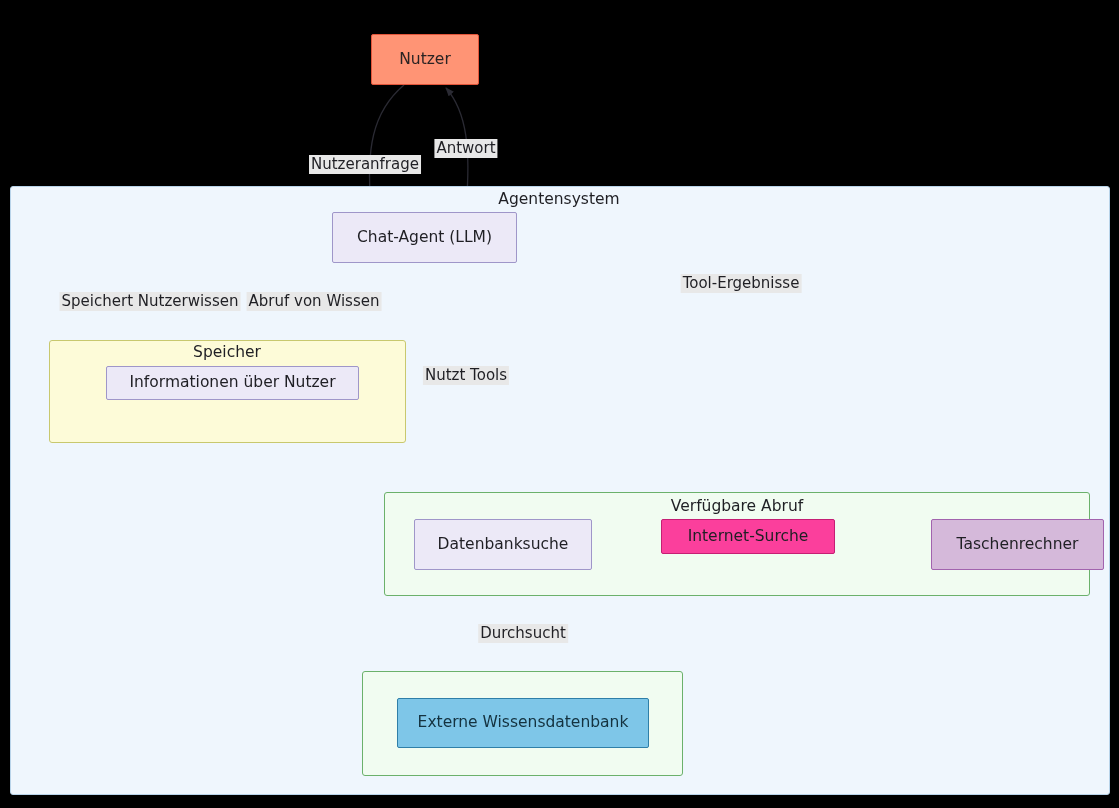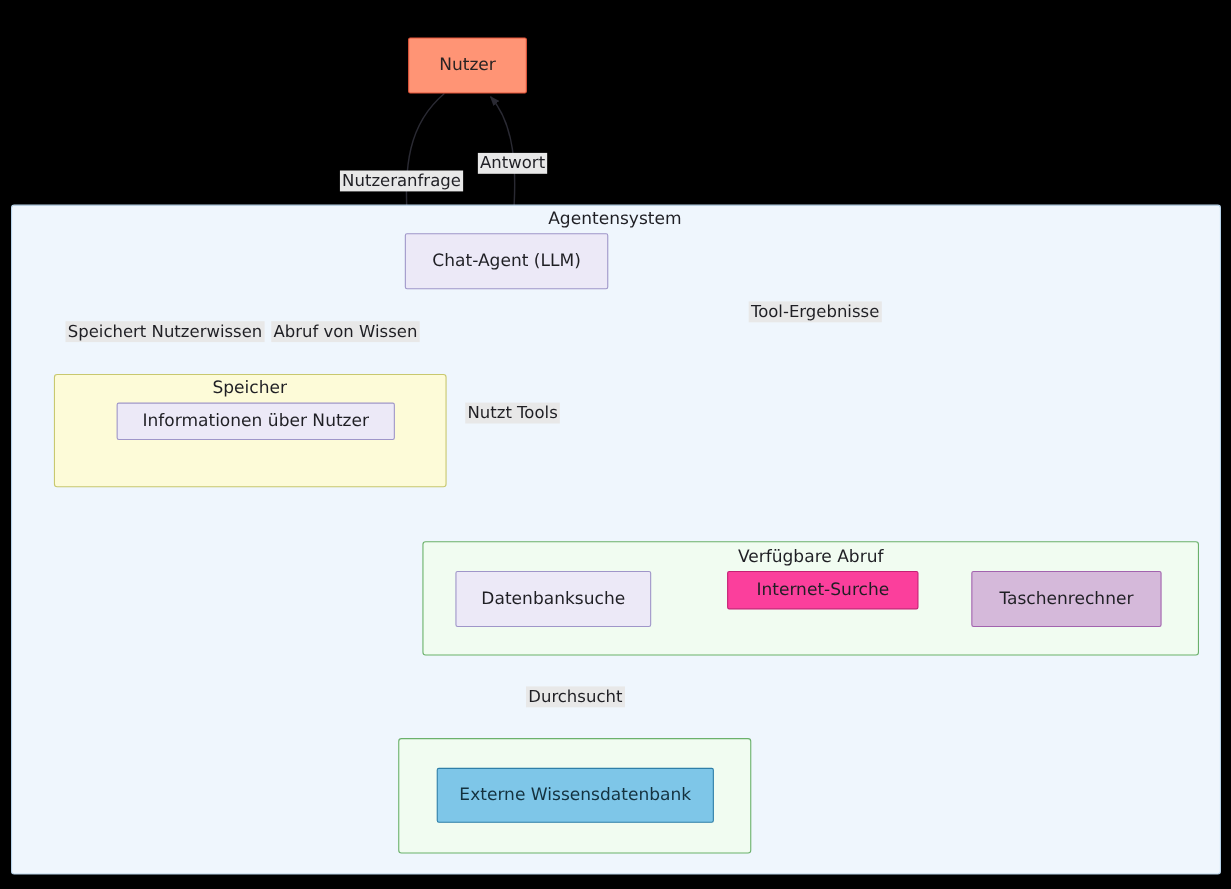--- a/index.html
+++ b/index.html
@@ -65,21 +65,21 @@
     line-height: 1.15;
   }
   
   .cl-agentensystem { background:#eff6fd; border:1px solid #b9d4ea; }
   .cl-speicher      { background:#fdfbd8; border:1px solid #c8c86e; }
   .cl-tools         { background:#f1fcf1; border:1px solid #6bb16b; }
   
   .n-nutzer   { background:#ff9475; border:1px solid #e2553a; color:#2a2323; }
   .n-lilac    { background:#ece9f7; border:1px solid #9f96c9; }
   .n-pink     { background:#fb3f9c; border:1px solid #c51e74; }
-  .n-mauve    { background:#d5b9da; border:1px solid #a263ae; }
+  .n-mauve    { background:#d5b9da; border:1px solid #a263ae;margin-left:48px; }
   .n-blue     { background:#7ec6e8; border:1px solid #2f7fa8; color:#14323f; }
 </style>
 </head>
 <body>
 
 <div id="stage" style="background: rgb(0, 0, 0);">
 
   <svg id="wires" viewBox="0 0 1119 808">
     <defs>
       <marker id="arrowhead" markerWidth="9" markerHeight="7" refX="8" refY="3.5" orient="auto" markerUnits="userSpaceOnUse">
@@ -101,21 +101,21 @@
       <div class="cluster cl-agentensystem" style="left: 10px; top: 186px; width: 1100px; height: 609px; background: rgb(239, 246, 253); border: 1px solid rgb(185, 212, 234);"></div>
       <div class="cluster-title" style="left: 559px; top: 190px;">Agentensystem</div>
       <div class="cluster cl-speicher" style="left: 49px; top: 340px; width: 357px; height: 103px; background: rgb(253, 251, 216); border: 1px solid rgb(200, 200, 110);"></div>
       <div class="cluster-title" style="left: 227px; top: 343px;">Speicher</div>
       <div class="cluster cl-tools" style="left: 384px; top: 492px; width: 706px; height: 104px; background: rgb(241, 252, 241); border: 1px solid rgb(107, 177, 107);"></div>
       <div class="cluster-title" style="left: 737px; top: 497px;">Verfügbare Abruf</div>
       <div class="cluster cl-externe" style="left: 362px; top: 671px; width: 321px; height: 105px; background: rgb(241, 252, 241); border: 1px solid rgb(107, 177, 107);"></div>
     </div>
   <div id="nodes">
       <div class="node n-nutzer" style="left: 371px; top: 34px; width: 108px; height: 51px; background: rgb(255, 148, 117); border: 1px solid rgb(226, 85, 58);">Nutzer</div>
-      <div class="node n-lilac" style="left: 332px; top: 212px; width: 185px; height: 51px; background: rgb(236, 233, 247); border: 1px solid rgb(159, 150, 201); margin-left: 36px;">Chat-Agent (LLM)</div>
+      <div class="node n-lilac" style="left: 332px; top: 212px; width: 185px; height: 51px; background: rgb(236, 233, 247); border: 1px solid rgb(159, 150, 201);">Chat-Agent (LLM)</div>
       <div class="node n-lilac" style="left: 106px; top: 366px; width: 253px; height: 34px; background: rgb(236, 233, 247); border: 1px solid rgb(159, 150, 201);">Informationen über Nutzer</div>
       <div class="node n-lilac" style="left: 414px; top: 519px; width: 178px; height: 51px; background: rgb(236, 233, 247); border: 1px solid rgb(159, 150, 201);">Datenbanksuche</div>
       <div class="node n-pink" style="left: 661px; top: 519px; width: 174px; height: 35px; background: rgb(251, 63, 156); border: 1px solid rgb(197, 30, 116);">Internet-Surche</div>
       <div class="node n-mauve" style="left: 883px; top: 519px; width: 173px; height: 51px; background: rgb(213, 185, 218); border: 1px solid rgb(162, 99, 174);">Taschenrechner</div>
       <div class="node n-blue" style="left: 397px; top: 698px; width: 252px; height: 50px; background: rgb(126, 198, 232); border: 1px solid rgb(47, 127, 168);">Externe Wissensdatenbank</div>
     </div>
   <div id="edge-labels">
       <div class="edge-label" style="left: 365px; top: 139px; margin-top: 16px;">Nutzeranfrage</div>
       <div class="edge-label" style="left: 466px; top: 139px;">Antwort</div>
       <div class="edge-label" style="left: 150px; top: 292px;">Speichert Nutzerwissen</div>

